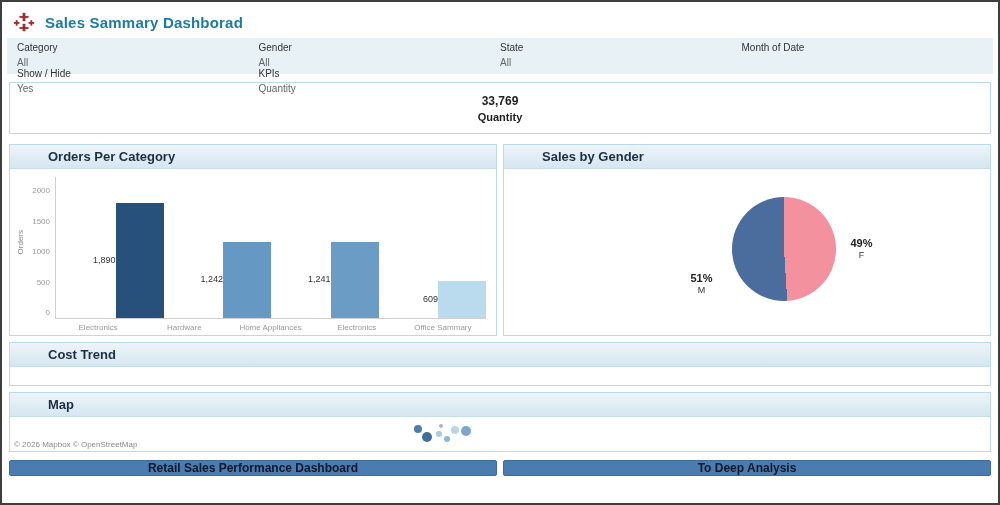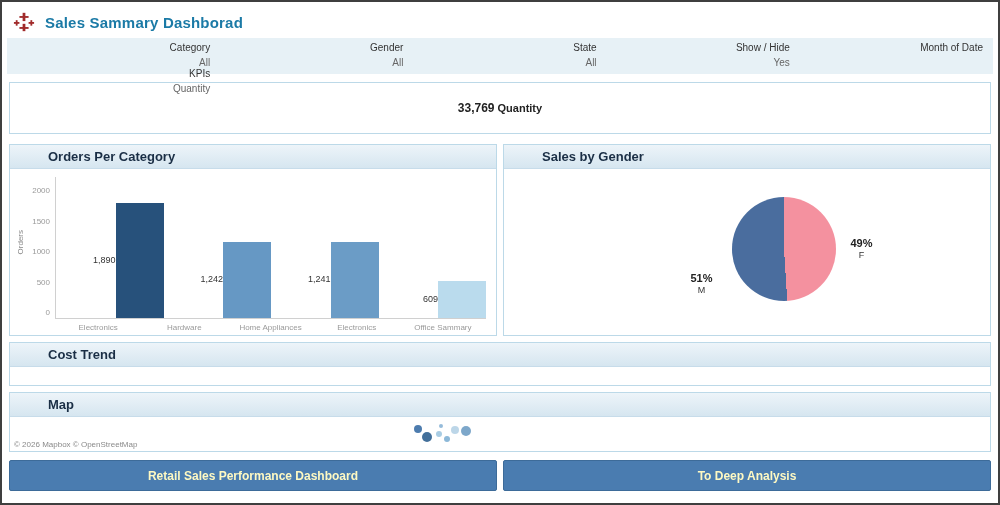--- a/index.html
+++ b/index.html
@@ -14,32 +14,31 @@
     padding: 4px 5px;
     background: #ffffff;
   }
   
   .app-header { height: 32px; display: flex; align-items: center; gap: 10px; padding: 0 6px; }
   .logo { width: 22px; height: 22px; flex: 0 0 auto; }
   .app-title { font-size: 15px; font-weight: bold; color: #1b7aa6; letter-spacing: 0.2px; }
   
   .filter-bar {
     height: 36px; background: #e7f1f6;
-    display: grid; grid-template-columns: repeat(5, 1fr);
+    display: grid; grid-template-columns: repeat(4, 1fr);
     padding: 4px 10px 2px 10px;
-    text-align: right;
   }
   .filter-cell { display: flex; flex-direction: column; gap: 4px; }
   .filter-label { font-size: 10px; color: #333; }
   .filter-value { font-size: 10px; color: #666; cursor: pointer; }
   
   .kpi-card {
     margin: 8px 2px 0 2px; height: 52px;
     border: 1px solid #bcd9e8; background: #ffffff;
-    display: flex; flex-direction: row; align-items: center; justify-content: center; gap: 3px;
+    display: flex; flex-direction: column; align-items: center; justify-content: center; gap: 3px;
   }
   .kpi-value { font-size: 12px; font-weight: bold; color: #222; }
   .kpi-label { font-size: 11px; font-weight: bold; color: #222; }
   
   .panel { border: 1px solid #bcd9e8; background: #ffffff; }
   .panel-header {
     height: 24px; display: flex; align-items: center; padding: 0 8px;
     background: linear-gradient(#edf4f9, #d6e6f0);
     border-bottom: 1px solid #c7dcea;
   }
@@ -78,22 +77,22 @@
   
   .cost-panel { margin: 6px 2px 0 2px; }
   .cost-body { height: 18px; background: #ffffff; }
   .map-panel { margin: 6px 2px 0 2px; }
   .map-body { position: relative; height: 34px; background: #ffffff; overflow: hidden; }
   .map-attrib { position: absolute; left: 4px; bottom: 2px; font-size: 8px; color: #8a8a8a; }
   .map-dot { position: absolute; border-radius: 50%; opacity: 0.9; }
   
   .nav-row { display: flex; gap: 6px; margin: 8px 2px 0 2px; }
   .nav-btn {
-    flex: 1; height: 31px; border: 1px solid #3d6b99;
-    background: #4a7cb0; color: #fef9c3;
+    flex: 1; height: 16px; border: 1px solid #3d6b99;
+    background: #4a7cb0; color: #0f172a;
     font-family: "Liberation Sans", sans-serif;
     font-size: 12px; font-weight: bold; cursor: pointer; border-radius: 2px;
   }
 </style>
 </head>
 <body>
 
 <div class="frame">
 
   <div class="app-header">
@@ -119,26 +118,26 @@
     </div>
     <div class="filter-cell">
       <div class="filter-label">Gender</div>
       <div class="filter-value">All</div>
     </div>
     <div class="filter-cell">
       <div class="filter-label">State</div>
       <div class="filter-value">All</div>
     </div>
     <div class="filter-cell">
+      <div class="filter-label">Month of Date</div>
+      <div class="filter-value"></div>
+    </div>
+    <div class="filter-cell">
       <div class="filter-label">Show / Hide</div>
       <div class="filter-value">Yes</div>
-    </div>
-    <div class="filter-cell">
-      <div class="filter-label">Month of Date</div>
-      <div class="filter-value"></div>
     </div>
     <div class="filter-cell">
       <div class="filter-label">KPIs</div>
       <div class="filter-value">Quantity</div>
     </div>
   </div>
 
   <div class="kpi-card">
     <div class="kpi-value">33,769</div>
     <div class="kpi-label">Quantity</div>

